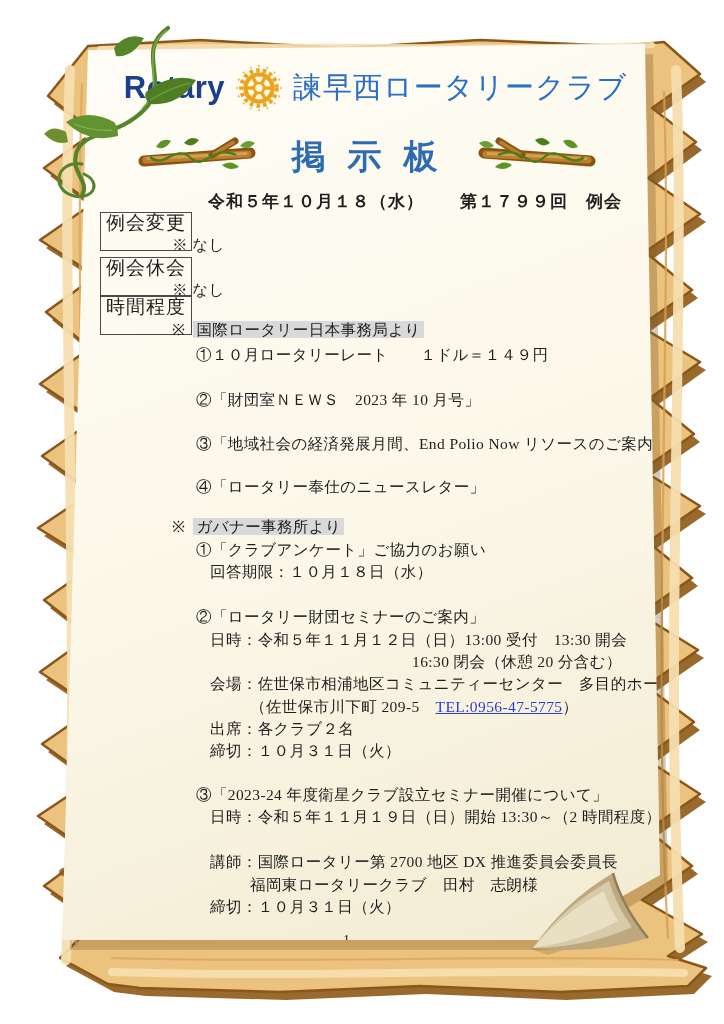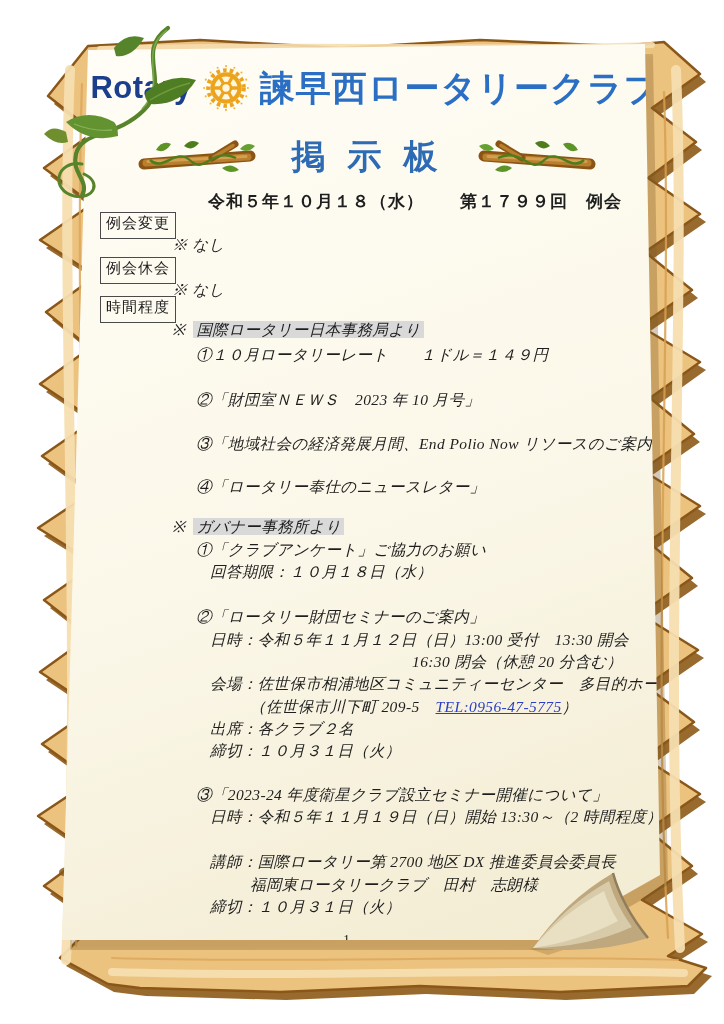--- a/index.html
+++ b/index.html
@@ -16,30 +16,30 @@
     clip-path:polygon(33px 10px,590px 4px,605px 835px,490px 900px,7px 900px);
     background:#7c5a28;opacity:.32;filter:blur(5px);
     transform:translate(8px,10px);z-index:2;
   }
   .paper{
     position:absolute;left:55px;top:40px;width:613px;height:905px;
     clip-path:polygon(33px 10px,590px 4px,605px 835px,490px 900px,7px 900px);
     background:linear-gradient(160deg,#fffdf6 0%,#fbf7e8 55%,#f2ebd1 100%);
     z-index:3;
   }
-  .line{position:absolute;white-space:nowrap;font-size:15.5px;line-height:20px;letter-spacing:.4px;font-style:italic;}
+  .line{position:absolute;white-space:nowrap;font-size:15.5px;line-height:20px;letter-spacing:.4px;}
   .logo-row{position:absolute;top:24px;left:0;right:0;display:flex;justify-content:center;align-items:center;gap:10px;padding-left:28px;}
   .rotary-wordmark{font-family:"Liberation Sans",sans-serif;font-weight:bold;font-size:31px;color:var(--rotary-blue,#1c3f8d);letter-spacing:.5px;}
-  .club-name{font-family:"Liberation Sans",sans-serif;font-weight:bold;font-size:35px;color:var(--club-blue,#2a6fc4);letter-spacing:1px;}
-  .title-row{position:absolute;top:94px;left:0;right:0;display:flex;justify-content:center;align-items:center;gap:14px;padding-left:10px;}
+  .club-name{font-family:"Liberation Sans",sans-serif;font-weight:normal;font-size:29px;color:var(--club-blue,#2a6fc4);letter-spacing:1px;}
+  .title-row{position:absolute;top:94px;left:0;right:0;display:flex;justify-content:center;align-items:flex-start;gap:14px;padding-left:10px;}
   .board-title{font-family:"Liberation Sans",sans-serif;font-weight:bold;font-size:34px;color:var(--title-blue,#2d6bb4);letter-spacing:22px;padding-left:18px;}
   .date-row{position:absolute;top:150px;left:0;right:0;text-align:right;padding-right:46px;font-weight:bold;font-size:17px;letter-spacing:1px;}
   .tag{
     position:absolute;left:45px;border:1.2px solid #4a4a4a;background:transparent;
-    font-size:15px;line-height:18px;padding:1px 5px 6px;letter-spacing:1px;
+    font-size:19px;line-height:18px;padding:1px 5px 18px;letter-spacing:1px;
   }
   .mark{margin-right:8px;}
   .hl{background:var(--highlight-gray,#d9d9d9);padding:0 3px;}
   a.tel{color:var(--link-blue,#2a3fc9);text-decoration:underline;cursor:pointer;}
   .pagenum{position:absolute;top:893px;left:0;right:0;text-align:center;padding-right:30px;font-size:14px;}
   .mirror{transform:scaleX(-1);display:inline-flex;}
   svg{display:block;}
   .curl{position:absolute;left:508px;top:831px;z-index:4;}
   .vine{position:absolute;left:16px;top:12px;z-index:6;}
   .wood{z-index:1;}

